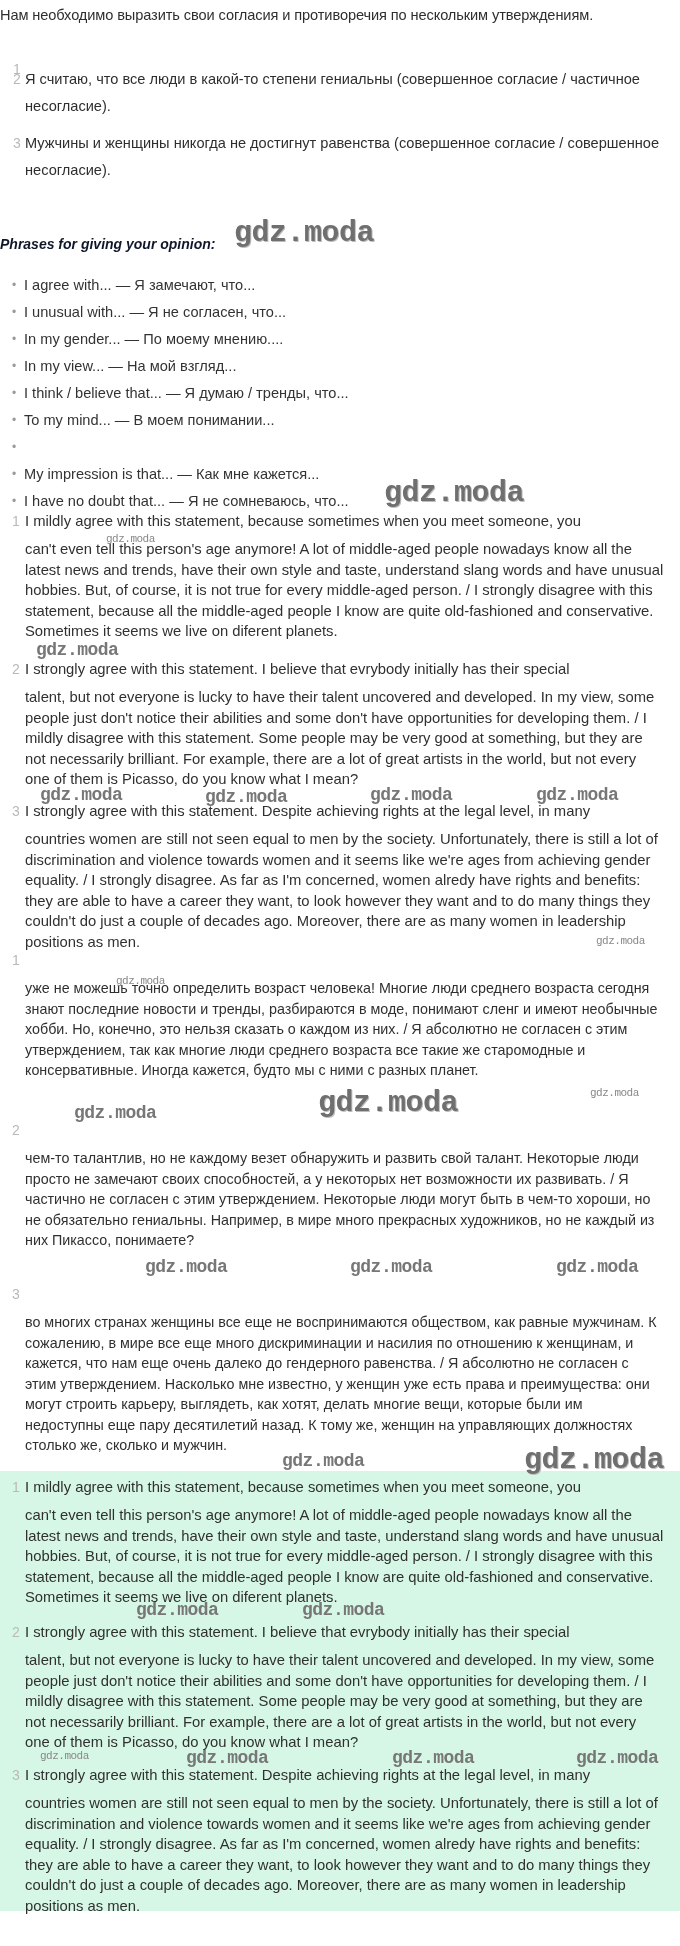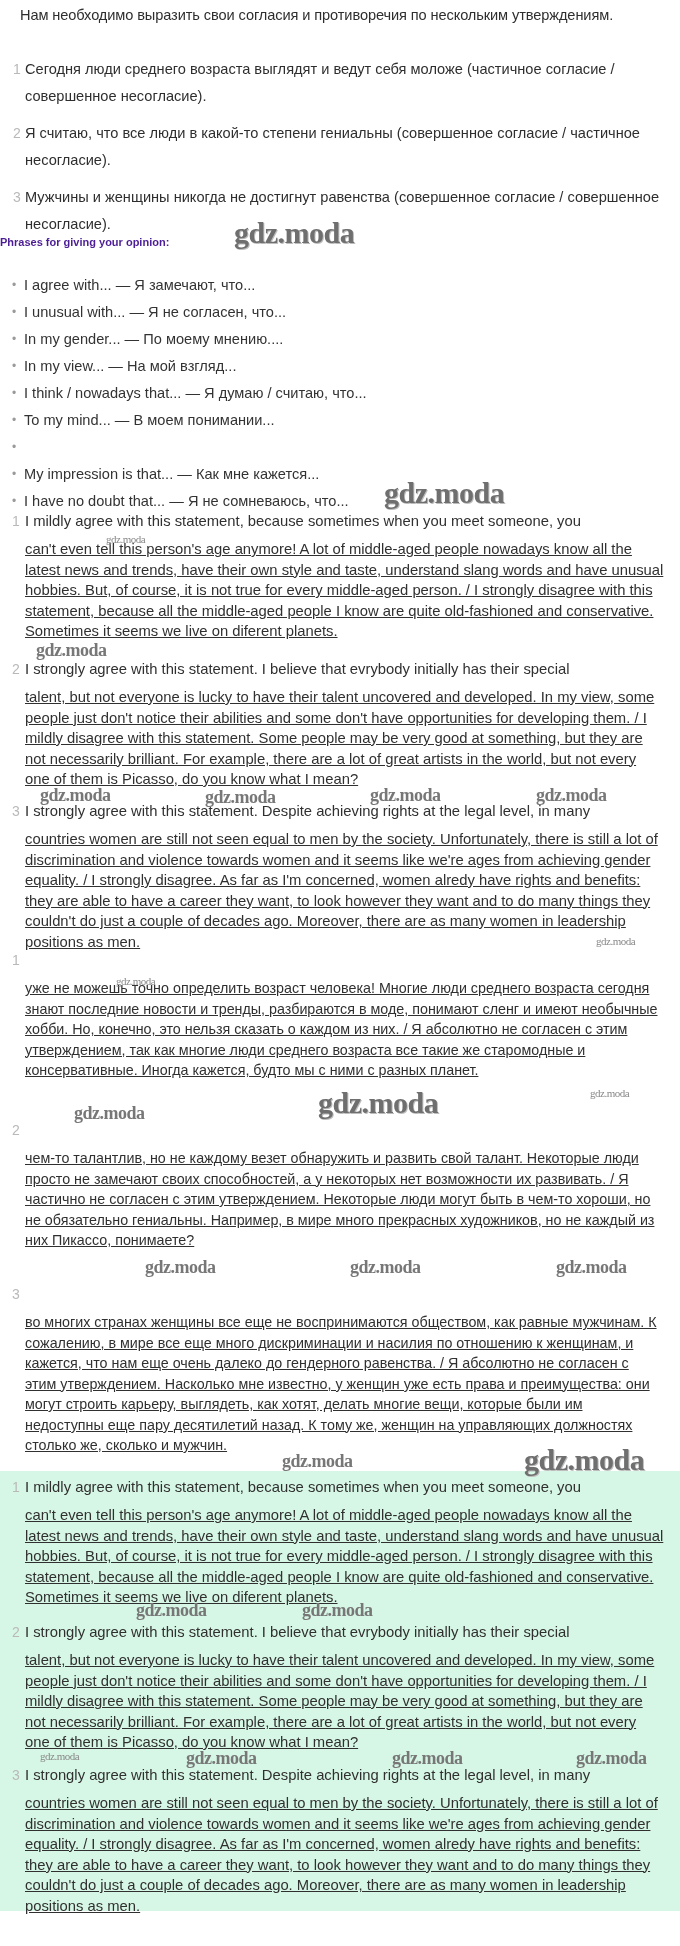--- a/index.html
+++ b/index.html
@@ -10,109 +10,107 @@
       overflow: hidden;
       font-family: "Liberation Sans", "DejaVu Sans", sans-serif;
       color: #2b2b2b;
     }
     .page { position: absolute; left: 0; top: 0; width: 680px; }
 
     .intro {
       position: absolute; left: 0; top: 2px; width: 660px;
       font-size: 14.6px; line-height: 27px; color: #2e2e2e;
       letter-spacing: -0.1px;
-      margin-left: 20px;
     }
     .task-list { position: absolute; left: 0; top: 56px; width: 670px; }
     .task-item {
       position: relative;
       padding-left: 25px;
       font-size: 14.6px; line-height: 27px;
       margin-bottom: 10px;
       color: #2e2e2e;
     }
     .task-num, .ans-num {
       position: absolute; left: 13px; top: 0;
       color: #b9b9b9; font-size: 14px;
     }
 
     .phrases-title {
       position: absolute; left: 0; top: 236px;
-      font-size: 11px; font-weight: bold; color: #4c1d95;
+      font-size: 14px; font-weight: bold; color: #0f172a; font-style: italic;
     }
     .phrase-list { position: absolute; left: 0; top: 272px; width: 600px; margin: 0; padding: 0; list-style: none; }
     .phrase-item {
       position: relative; padding-left: 24px;
       font-size: 14.6px; line-height: 27px; height: 27px;
       color: #333333;
     }
     .bullet {
       position: absolute; left: 12px; top: 0; color: #9a9a9a; font-size: 12px;
     }
 
     .answer {
       position: absolute; left: 0; width: 680px;
       font-size: 14.8px; line-height: 20.5px; color: #303030;
     }
     .answer .first-line {
       position: relative; padding-left: 25px; height: 28px; white-space: nowrap;
     }
-    .answer .rest { padding-left: 25px; padding-right: 16px; text-decoration: underline; }
+    .answer .rest { padding-left: 25px; padding-right: 16px; }
     .answer .ans-num { left: 12px; }
 
     .ru-answer { font-size: 14.3px; }
 
     .green-block {
       position: absolute; left: 0; top: 1471px; width: 680px; height: 440px;
       background: #d7f7e6;
     }
 
     .wm {
       position: absolute;
-      font-family: Liberation Serif, serif;
+      font-family: Liberation Mono, monospace;
       color: #7a7a7a;
       font-weight: bold;
       letter-spacing: -0.5px;
       pointer-events: none;
       white-space: nowrap;
     }
     .wm.big { font-size: 30px; color: #6f6f6f; text-shadow: 1px 1px 0 #bdbdbd; }
     .wm.mid { font-size: 18px; color: #777777; }
     .wm.small { font-size: 11px; color: #888888; font-weight: normal; }
   </style>
 </head>
 <body>
 
 <div class="page">
 
   <div class="intro">Нам необходимо выразить свои согласия и противоречия по нескольким утверждениям.</div>
 
   <div class="task-list">
     <div class="task-item">
       <span class="task-num">1</span>
-      <span>Сегодня люди среднего возраста выглядят и ведут себя моложе (частичное согласие / совершенное несогласие).</span>
     </div>
     <div class="task-item">
       <span class="task-num">2</span>
       <span>Я считаю, что все люди в какой-то степени гениальны (совершенное согласие / частичное несогласие).</span>
     </div>
     <div class="task-item">
       <span class="task-num">3</span>
       <span>Мужчины и женщины никогда не достигнут равенства (совершенное согласие / совершенное несогласие).</span>
     </div>
   </div>
 
   <div class="phrases-title">Phrases for giving your opinion:</div>
 
   <ul class="phrase-list">
     <li class="phrase-item"><span class="bullet">•</span><span>I agree with... — Я замечают, что...</span></li>
     <li class="phrase-item"><span class="bullet">•</span><span>I unusual with... — Я не согласен, что...</span></li>
     <li class="phrase-item"><span class="bullet">•</span><span>In my gender... — По моему мнению....</span></li>
     <li class="phrase-item"><span class="bullet">•</span><span>In my view... — На мой взгляд...</span></li>
-    <li class="phrase-item"><span class="bullet">•</span><span>I think / nowadays that... — Я думаю / считаю, что...</span></li>
+    <li class="phrase-item"><span class="bullet">•</span><span>I think / believe that... — Я думаю / тренды, что...</span></li>
     <li class="phrase-item"><span class="bullet">•</span><span>To my mind... — В моем понимании...</span></li>
     <li class="phrase-item"><span class="bullet">•</span></li>
     <li class="phrase-item"><span class="bullet">•</span><span>My impression is that... — Как мне кажется...</span></li>
     <li class="phrase-item"><span class="bullet">•</span><span>I have no doubt that... — Я не сомневаюсь, что...</span></li>
   </ul>
 
   <div class="answer" style="top:511px;">
     <div class="first-line"><span class="ans-num">1</span><span>I mildly agree with this statement, because sometimes when you meet someone, you</span></div>
     <div class="rest">can't even tell this person's age anymore! A lot of middle-aged people nowadays know all the latest news and trends, have their own style and taste, understand slang words and have unusual hobbies. But, of course, it is not true for every middle-aged person. / I strongly disagree with this statement, because all the middle-aged people I know are quite old-fashioned and conservative. Sometimes it seems we live on diferent planets.</div>
   </div>

